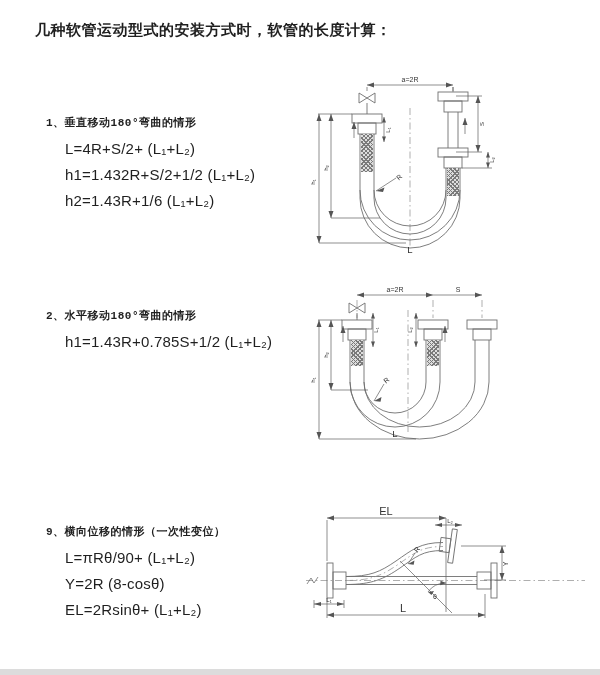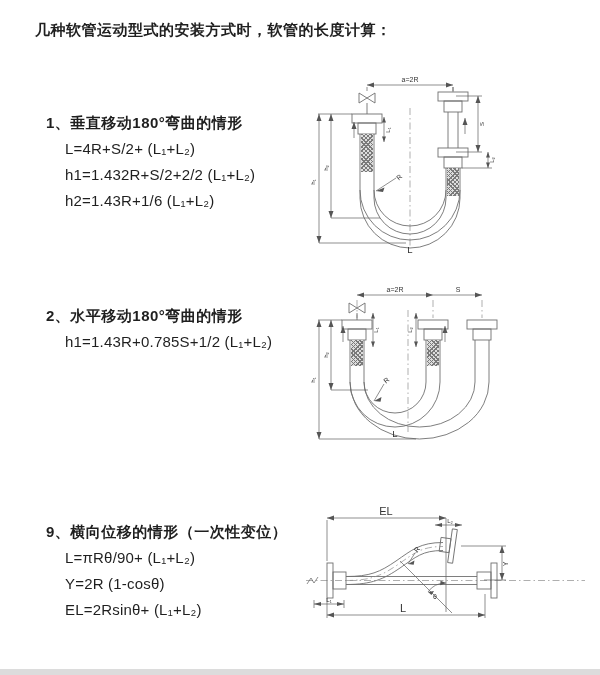--- a/index.html
+++ b/index.html
@@ -3,21 +3,21 @@
 <meta charset="utf-8">
 <style>
   html,body{margin:0;padding:0;background:#f4f4f4;}
   .page{
     position:relative;width:600px;height:675px;background:#ffffff;
     font-family:"Liberation Sans","DejaVu Sans",sans-serif;color:#1f1f1f;overflow:hidden;
   }
   .title{position:absolute;left:35px;top:17px;font-size:15px;font-weight:bold;letter-spacing:.5px;line-height:26px;}
   .sec{position:absolute;left:46px;width:290px;}
   #sec1{top:110px}#sec2{top:303px}#sec3{top:519px}
-  .heading{font-size:15px;font-weight:bold;line-height:26px;letter-spacing:.5px;}
+  .heading{font-size:11px;font-weight:bold;line-height:26px;letter-spacing:.5px;font-family:Liberation Mono, monospace;}
   .formula{font-size:15px;line-height:26px;margin-left:19px;font-weight:normal;letter-spacing:.2px;}
   svg.diag{position:absolute;}
   #svg1{left:310px;top:72px;}
   #svg2{left:310px;top:282px;}
   #svg3{left:300px;top:500px;}
   .ln{stroke:#6f6f6f;stroke-width:.9;fill:none;}
   .dim{stroke:#5f5f5f;stroke-width:.7;fill:none;}
   .cl{stroke:#8c8c8c;stroke-width:.7;fill:none;stroke-dasharray:7 3 1.5 3;}
   .ah{fill:#555;stroke:none;}
   text{text-anchor:middle;}
@@ -36,33 +36,33 @@
 </head>
 <body>
 
 <div class="page">
 
   <div class="title">几种软管运动型式的安装方式时，软管的长度计算：</div>
 
   <div class="sec" id="sec1">
     <div class="heading">1、垂直移动180°弯曲的情形</div>
     <div class="formula">L=4R+S/2+ (L₁+L₂)</div>
-    <div class="formula">h1=1.432R+S/2+2/2 (L₁+L₂)</div>
+    <div class="formula">h1=1.432R+S/2+1/2 (L₁+L₂)</div>
     <div class="formula">h2=1.43R+1/6 (L₁+L₂)</div>
   </div>
 
   <div class="sec" id="sec2">
     <div class="heading">2、水平移动180°弯曲的情形</div>
     <div class="formula">h1=1.43R+0.785S+1/2 (L₁+L₂)</div>
   </div>
 
   <div class="sec" id="sec3">
     <div class="heading">9、横向位移的情形（一次性变位）</div>
     <div class="formula">L=πRθ/90+ (L₁+L₂)</div>
-    <div class="formula">Y=2R (1-cosθ)</div>
+    <div class="formula">Y=2R (8-cosθ)</div>
     <div class="formula">EL=2Rsinθ+ (L₁+L₂)</div>
   </div>
 
   <svg id="svg1" class="diag" width="290" height="185" viewBox="0 0 290 185">
     <line class="cl" x1="100" y1="36" x2="100" y2="174"></line>
 
     <g>
       <line class="dim" x1="57" y1="13" x2="143" y2="13"></line>
       <path class="ah" d="M57 13 l7 -2.5 l0 5 z"></path>
         <path class="ah" d="M143 13 l-7 -2.5 l0 5 z"></path>

